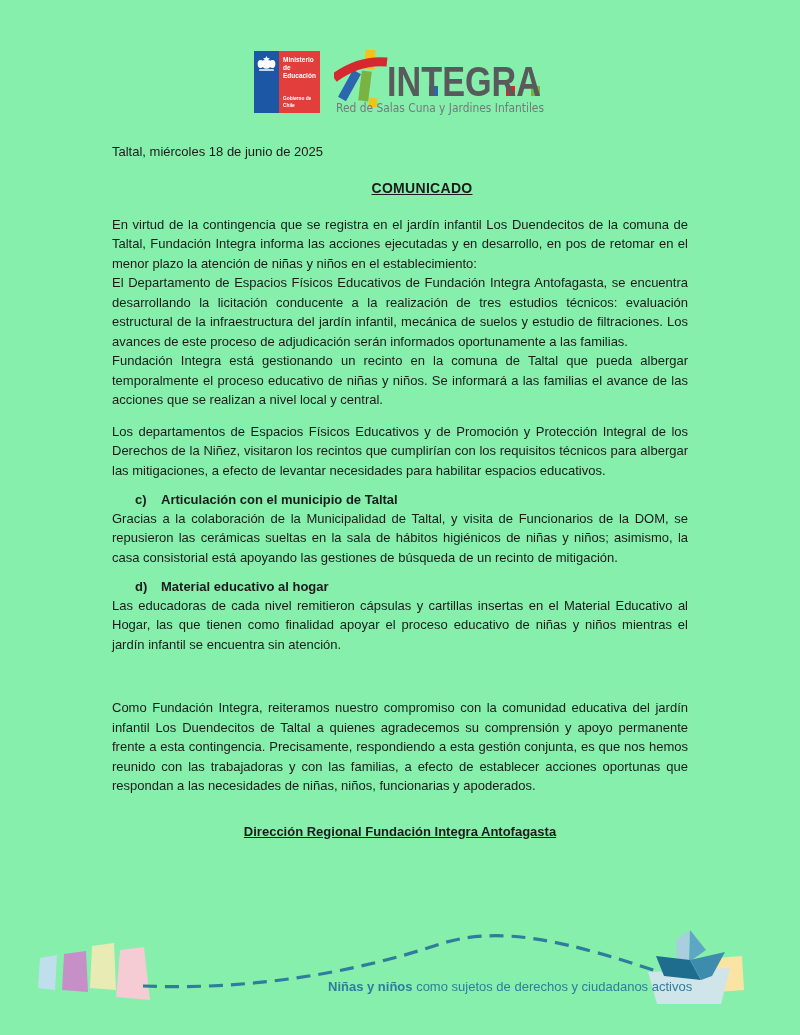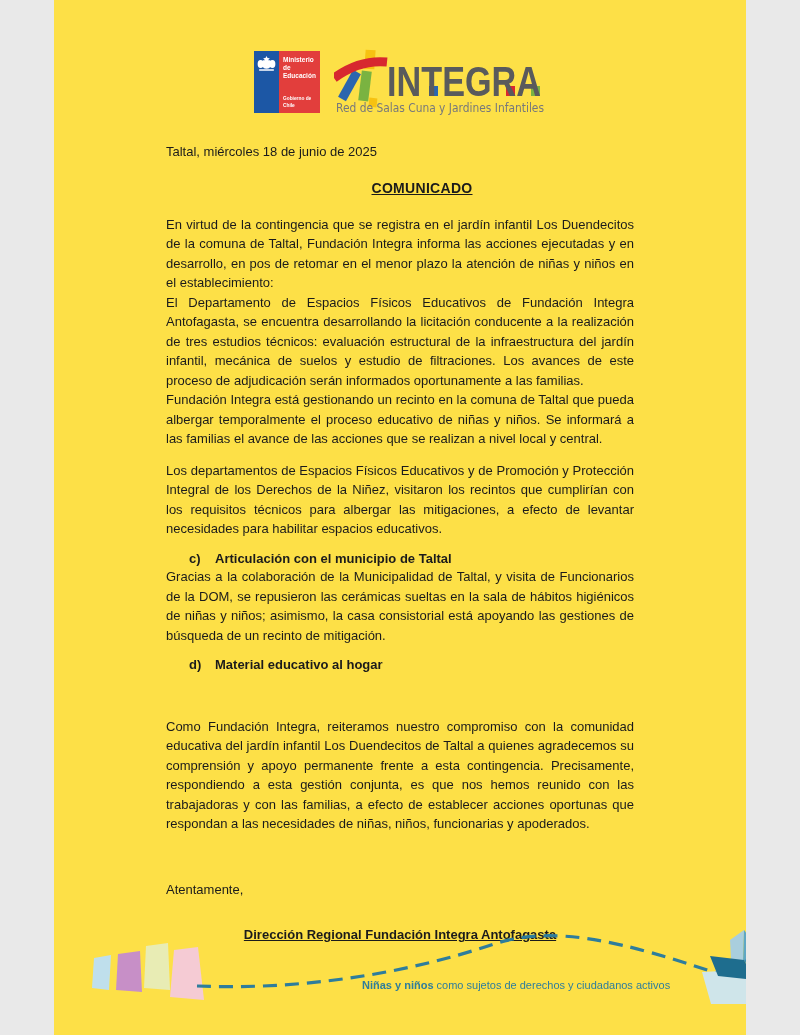--- a/index.html
+++ b/index.html
@@ -1,19 +1,19 @@
 <!DOCTYPE html>
 <html lang="es"><head>
 <meta charset="utf-8">
 <style>
   * { margin:0; padding:0; box-sizing:border-box; }
   html,body { background:#e9e9e9; }
   .page {
-    width:692px; height:1035px; margin:0 auto; position:relative;
-    background:#fde047; overflow:hidden;
+    width:800px; height:1035px; margin:0 auto; position:relative;
+    background:#86efac; overflow:hidden;
     font-family:"Liberation Sans","DejaVu Sans",sans-serif;
     color:#1b1b1b; font-size:13px; line-height:1.5;
   }
   
   .header { padding-top:48px; display:flex; justify-content:center; align-items:center; gap:14px; }
   .min-logo { width:66px; height:62px; display:flex; flex-shrink:0; }
   .min-logo .blue { width:25px; background:#1C57A5; display:flex; justify-content:center; padding-top:5px; }
   .min-logo .red  { width:41px; background:#E23E3C; color:#fff; display:flex; flex-direction:column;
                     justify-content:space-between; padding:5px 3px 4px 4px; }
   .min-logo .red .t { font-size:6.5px; font-weight:bold; line-height:1.25; }
@@ -28,22 +28,22 @@
   .item-head { margin:12px 0 1px; font-weight:bold; line-height:1.2; padding-left:23px; text-align:left; }
   .item-label { display:inline-block; min-width:26px; }
   .item-text { margin:0; }
   .between { margin-top:12px; }
   .closing { margin-top:44px; }
   .valediction { margin-top:46px; text-align:left; }
   .signature { margin-top:26px; text-align:center; font-weight:bold; text-decoration:underline; }
   
   .footer { position:absolute; left:0; top:920px; width:800px; height:115px; }
   .footer svg { position:absolute; left:0; top:0; }
-  .slogan { position:absolute; left:308px; top:57px; white-space:nowrap;
-            color:#2E7D9C; font-size:11px; }
+  .slogan { position:absolute; left:328px; top:57px; white-space:nowrap;
+            color:#2E7D9C; font-size:13px; }
   .slogan b { font-weight:bold; }
 </style>
 </head>
 <body>
 
 <div class="page">
 
   <div class="header">
 
     <div class="min-logo">
@@ -100,24 +100,24 @@
     <p class="between">Los departamentos de Espacios Físicos Educativos y de Promoción y Protección Integral de los Derechos de la Niñez, visitaron los recintos que cumplirían con los requisitos técnicos para albergar las mitigaciones, a efecto de levantar necesidades para habilitar espacios educativos.</p>
 
     <p class="item-head">
       <span class="item-label">c)</span><span>Articulación con el municipio de Taltal</span>
     </p>
     <p class="item-text">Gracias a la colaboración de la Municipalidad de Taltal, y visita de Funcionarios de la DOM, se repusieron las cerámicas sueltas en la sala de hábitos higiénicos de niñas y niños; asimismo, la casa consistorial está apoyando las gestiones de búsqueda de un recinto de mitigación.</p>
 
     <p class="item-head">
       <span class="item-label">d)</span><span>Material educativo al hogar</span>
     </p>
+    <p class="item-text">Las educadoras de cada nivel remitieron cápsulas y cartillas insertas en el Material Educativo al Hogar, las que tienen como finalidad apoyar el proceso educativo de niñas y niños mientras el jardín infantil se encuentra sin atención.</p>
 
     <p class="closing">Como Fundación Integra, reiteramos nuestro compromiso con la comunidad educativa del jardín infantil Los Duendecitos de Taltal a quienes agradecemos su comprensión y apoyo permanente frente a esta contingencia. Precisamente, respondiendo a esta gestión conjunta, es que nos hemos reunido con las trabajadoras y con las familias, a efecto de establecer acciones oportunas que respondan a las necesidades de niñas, niños, funcionarias y apoderados.</p>
 
-    <p class="valediction">Atentamente,</p>
 
     <p class="signature">Dirección Regional Fundación Integra Antofagasta</p>
   </div>
 
   <div class="footer">
     <svg width="800" height="115" viewBox="0 0 800 115" aria-hidden="true">
       <g>
         <polygon points="40,38 57,35 55,70 38,68" fill="#BFDFEC"></polygon>
         <polygon points="64,34 86,31 88,72 62,70" fill="#C78FC7"></polygon>
         <polygon points="92,26 114,23 116,70 90,68" fill="#E8ECB4"></polygon>

